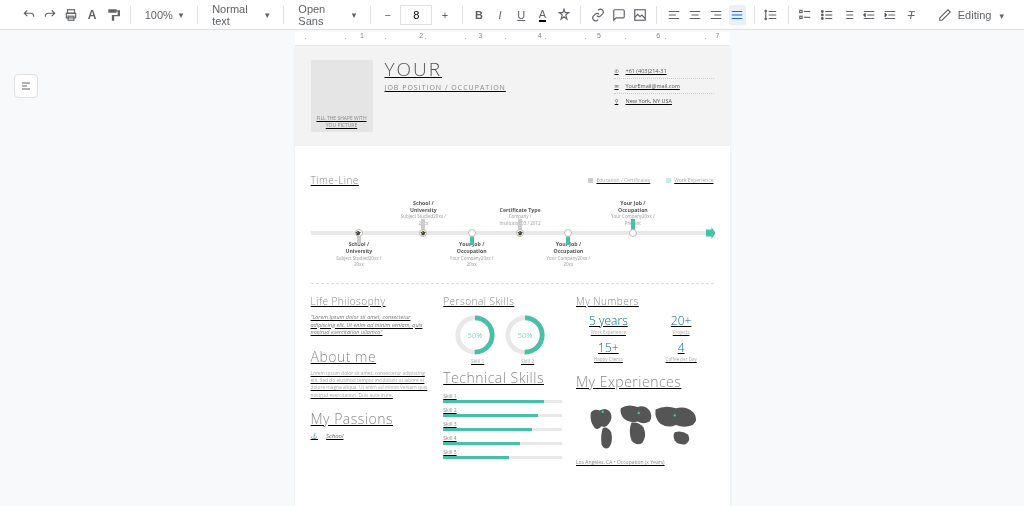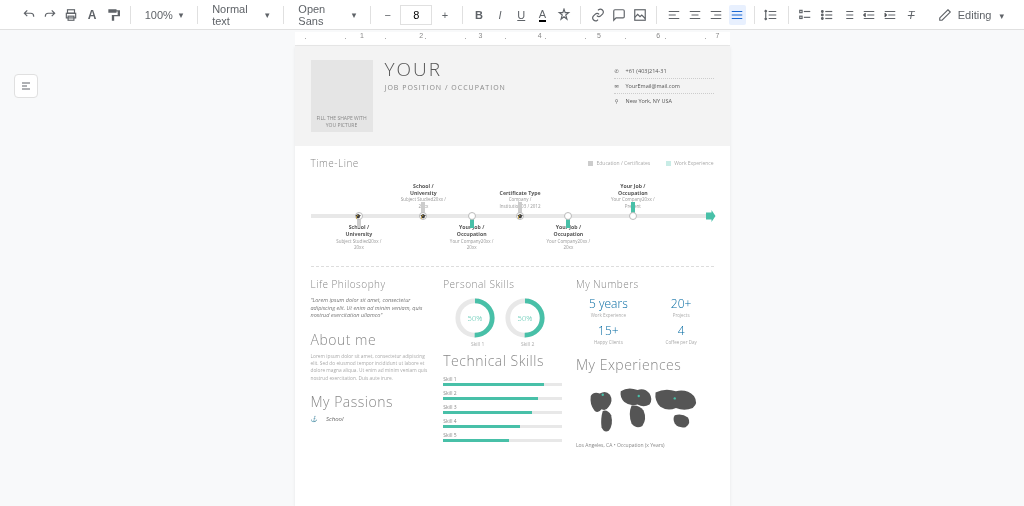--- a/index.html
+++ b/index.html
@@ -9,21 +9,21 @@
   .tb-btn { width: 20px; height: 20px; display: flex; align-items: center; justify-content: center; cursor: pointer; border-radius: 2px; }
   .tb-sep { width: 1px; height: 18px; background: #e0e0e0; margin: 0 4px; }
   .tb-dd { display: flex; align-items: center; gap: 4px; padding: 0 6px; height: 24px; cursor: pointer; font-size: 11px; color: #5f6368; border-radius: 2px; }
   .tb-fs { width: 32px; text-align: center; border: 1px solid #e0e0e0; height: 20px; font-size: 11px; }
   .spacer { flex: 1; }
   .editing { display: flex; align-items: center; gap: 6px; padding: 0 10px; font-size: 11px; cursor: pointer; }
   .dd-arrow::after { content: "▾"; font-size: 9px; margin-left: 2px; }
   
   .align-btn.active { background: #e8f0fe; color: #1967d2; }
   
-  .workspace { position: relative; height: 476px; background: #f8f9fa; overflow: hidden; }
+  .workspace { position: relative; height: 476px; background: #f8f9fa; overflow: hidden; text-decoration: underline; }
   .outline-btn { position: absolute; left: 14px; top: 44px; width: 24px; height: 24px; border: 1px solid #e0e0e0; border-radius: 4px; background: #fff; display: flex; align-items: center; justify-content: center; cursor: pointer; color: #5f6368; font-size: 12px; }
   
   .ruler-h { height: 14px; background: #fff; border-bottom: 1px solid #e8e8e8; position: relative; margin: 0 auto; width: 435px; margin-top: 2px; }
   .ruler-h::before { content: ""; position: absolute; left: 10px; right: 10px; top: 6px; height: 1px; background: repeating-linear-gradient(90deg, #aaa 0 1px, transparent 1px 40px); }
   .ruler-labels { position: absolute; left: 10px; right: 10px; top: 0; display: flex; justify-content: space-between; font-size: 7px; color: #888; }
   
   .page { width: 435px; margin: 0 auto; background: #fff; box-shadow: 0 1px 3px rgba(0,0,0,0.08); height: 460px; position: relative; font-family: 'Open Sans', Arial, sans-serif; color: #444; }
   
   .pg-header { background: #f3f3f3; height: 100px; display: flex; padding: 14px 16px; gap: 12px; }
   .photo-box { width: 62px; height: 72px; background: #e5e5e5; display: flex; align-items: flex-end; justify-content: center; text-align: center; font-size: 5px; color: #888; padding: 4px; line-height: 1.3; }
@@ -32,21 +32,21 @@
   .job { font-size: 7px; color: #888; letter-spacing: 1px; margin-top: 3px; }
   .contact-block { width: 100px; font-size: 5.5px; color: #555; padding-top: 4px; }
   .contact-row { display: flex; align-items: center; gap: 6px; padding: 3px 0; border-bottom: 1px dotted #ccc; }
   .contact-row:last-child { border-bottom: none; }
   .ci { width: 6px; text-align: center; font-size: 5px; }
   
   .pg-body { padding: 10px 16px; }
   .sec-title { font-size: 10px; font-weight: 300; color: #888; letter-spacing: 0.5px; }
   
   .timeline-sec { border-bottom: 1px dashed #ddd; padding-bottom: 8px; }
-  .tl-head { display: flex; align-items: center; gap: 20px; margin-bottom: 6px; }
+  .tl-head { display: flex; align-items: center; gap: 20px; margin-bottom: 6px; margin-top: 17px; }
   .legend { display: flex; gap: 16px; font-size: 5px; color: #aaa; margin-left: auto; }
   .legend-item { display: flex; align-items: center; gap: 3px; }
   .legend-sq { width: 5px; height: 5px; }
   .leg-edu { background: #ccc; }
   .leg-work { background: #c8ece6; }
   
   .timeline { position: relative; height: 82px; width: 100%; }
   .tl-axis { position: absolute; left: 0; right: 0; top: 38px; height: 4px; background: #e8e8e8; }
   .tl-node { position: absolute; width: 48px; text-align: center; font-size: 4.8px; color: #666; line-height: 1.3; }
   .tl-node.top { bottom: 48px; }

